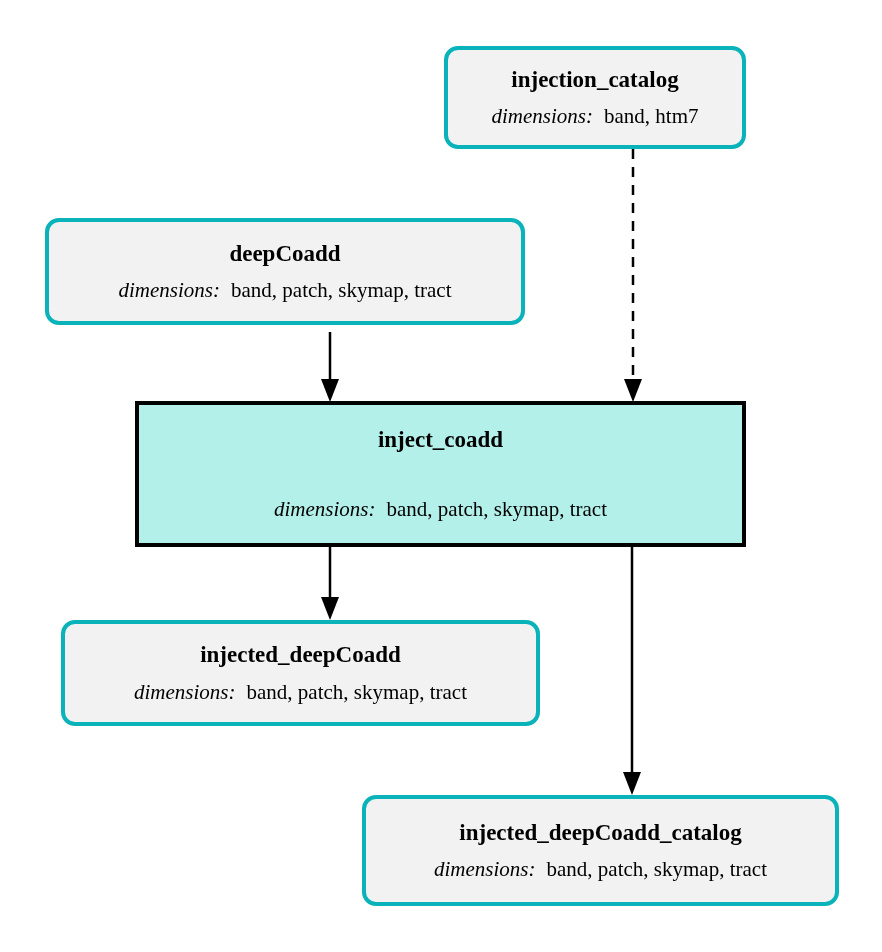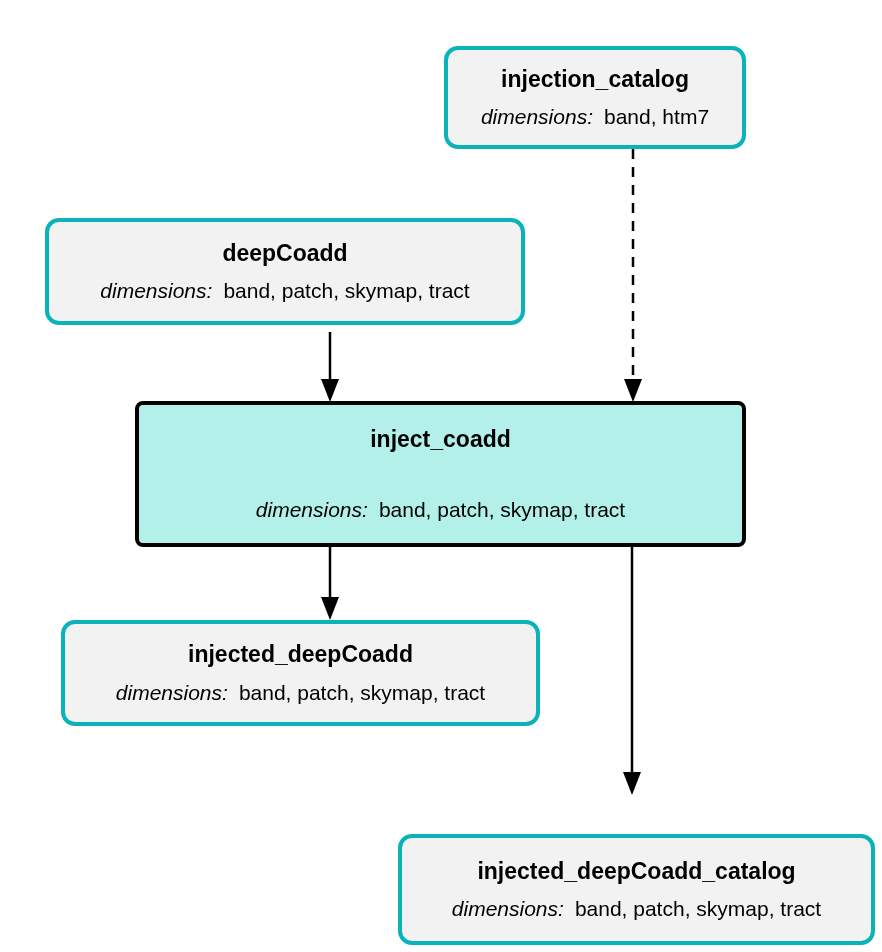--- a/index.html
+++ b/index.html
@@ -1,20 +1,20 @@
 <!DOCTYPE html>
 <html style="--dataset-border: #0ab3ba; --dataset-fill: #f2f2f2; --task-fill: #b4f0ea; --task-border: #000000; --edge: #000000;"><head>
 <meta charset="utf-8">
 <style>
   html,body{margin:0;padding:0;background:#ffffff;}
   .canvas{
     position:relative;
     width:882px;height:952px;
     background:#ffffff;
-    font-family:Liberation Sans, sans-serif;
+    font-family:Liberation Serif, serif;
     overflow:hidden;
   }
   svg.edges{position:absolute;left:0;top:0;width:882px;height:952px;}
   .node{
     position:absolute;
     box-sizing:border-box;
     display:flex;
     flex-direction:column;
     align-items:center;
     justify-content:center;
@@ -23,21 +23,21 @@
     color:#000;
   }
   .node.dataset{
     background:var(--dataset-fill,#f2f2f2);
     border:4px solid var(--dataset-border,#0ab3ba);
     border-radius:14px;
   }
   .node.task{
     background:var(--task-fill,#b4f0ea);
     border:4px solid var(--task-border,#000000);
-    border-radius:8px;
+    border-radius:0;
     gap:45px;
   }
   .node-title{
     font-weight:bold;
     font-size:23px;
     line-height:1.1;
     white-space:nowrap;
   }
   .node-line{
     font-size:21px;
@@ -46,21 +46,21 @@
   }
   .dim-label{
     font-style:italic;
     margin-right:11px;
   }
   
   #n-injection-catalog{left:444px;top:46px;width:302px;height:103px;}
   #n-deepCoadd{left:45px;top:218px;width:480px;height:107px;}
   #n-inject-coadd{left:135px;top:401px;width:611px;height:146px;}
   #n-injected-deepCoadd{left:46px;top:620px;width:479px;height:106px;margin-left:15px;}
-  #n-injected-deepCoadd-catalog{left:362px;top:834px;width:477px;height:111px;margin-left:36px;}
+  #n-injected-deepCoadd-catalog{left:362px;top:795px;width:477px;height:111px;}
   .edge-line{stroke:var(--edge,#000000);stroke-width:2.5;}
   .edge-line.dashed{stroke-dasharray:10 8;}
   .edge-head{fill:var(--edge,#000000);stroke:none;}
 </style>
 </head>
 <body>
 
 <div class="canvas">
 
   <svg class="edges" viewBox="0 0 882 952" xmlns="http://www.w3.org/2000/svg">

